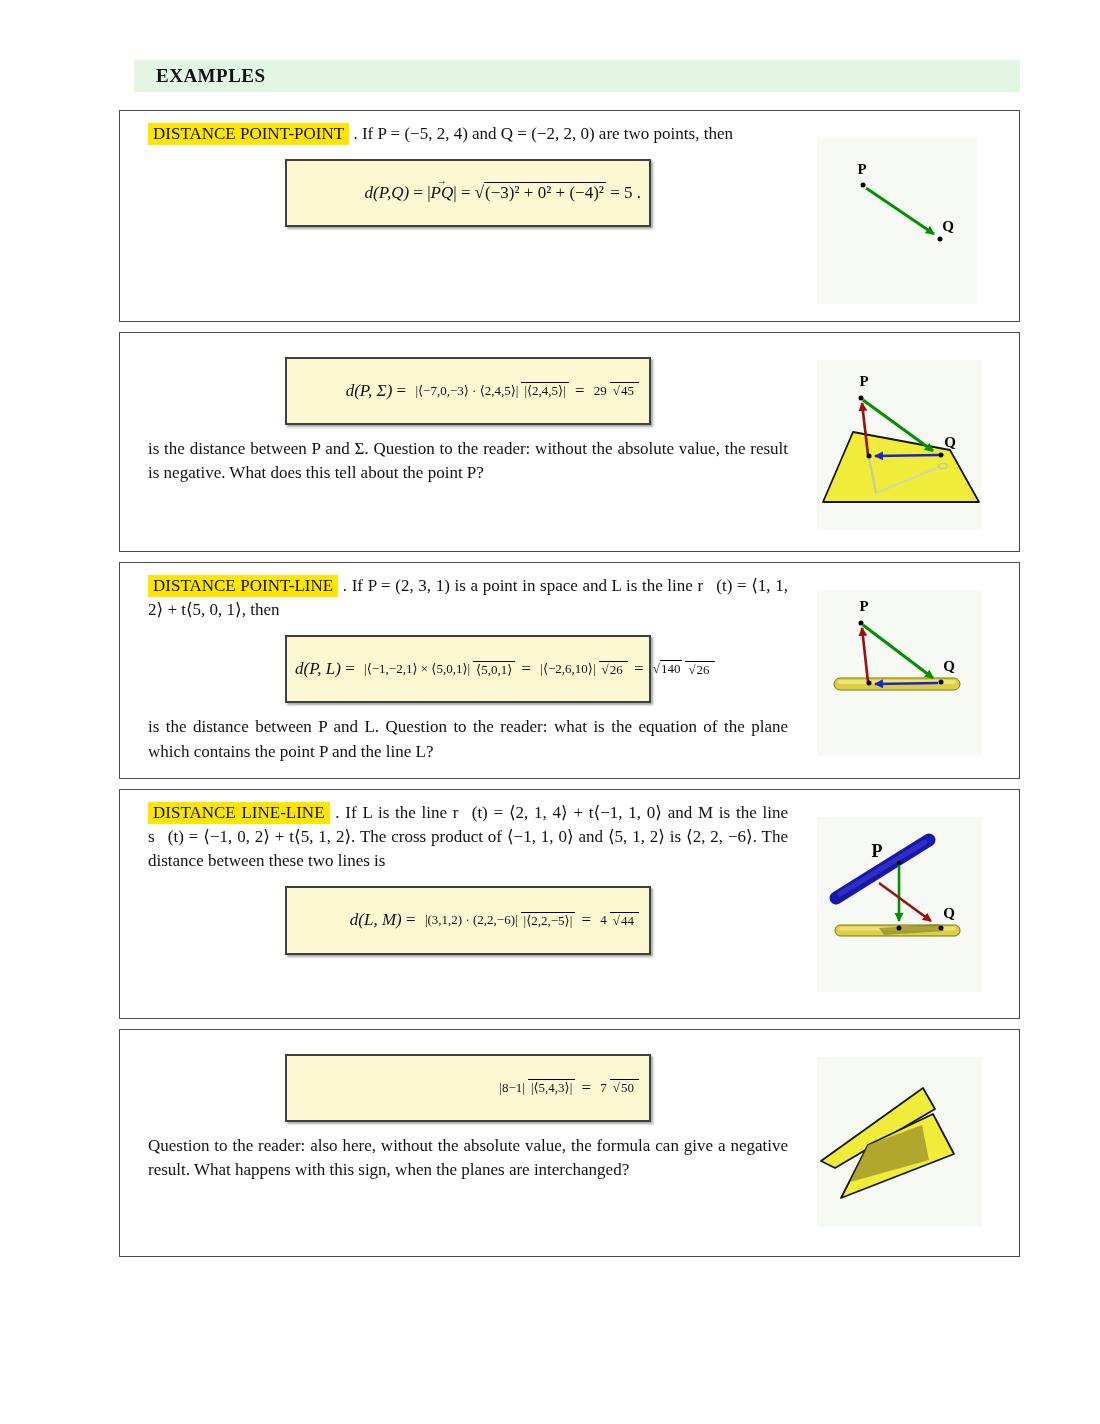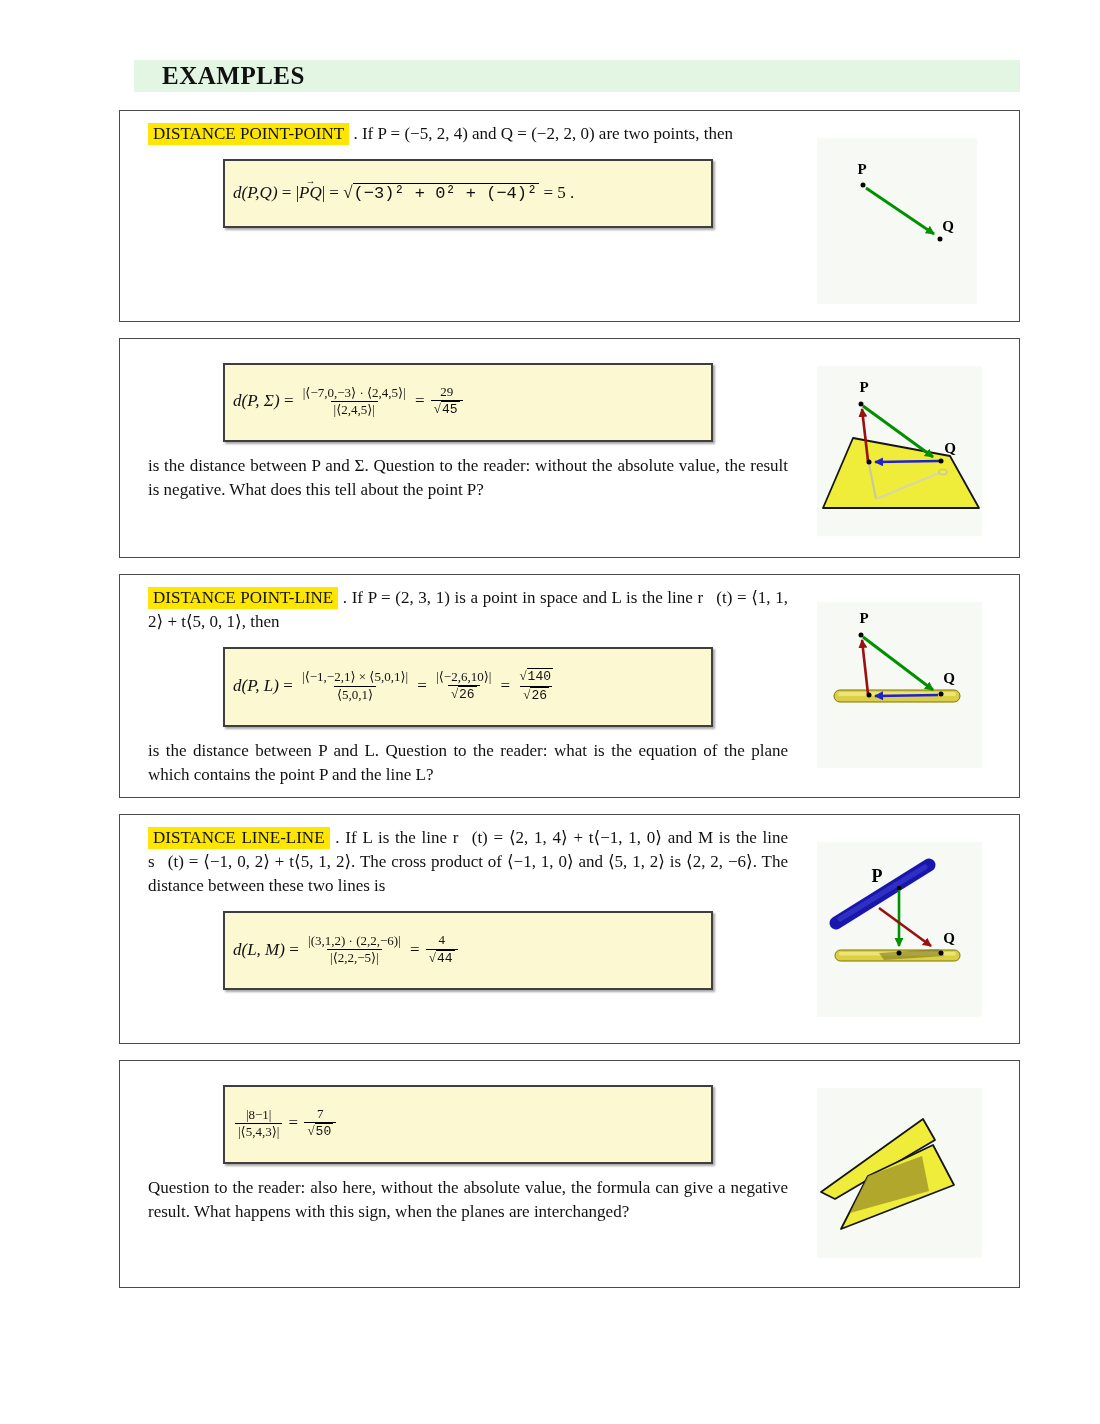--- a/index.html
+++ b/index.html
@@ -1,35 +1,35 @@
 <!DOCTYPE html>
 <html><head>
 <meta charset="utf-8">
 <style>
   html,body{margin:0;padding:0;background:#ffffff;}
   body{width:1100px;height:1424px;position:relative;font-family:"Liberation Serif","DejaVu Serif",serif;color:#111;}
   .content{padding:60px 80px 0 119px;}
   .header-bar{margin:0 0 18px 15px;background:#e3f6e3;height:32px;display:flex;align-items:center;padding-left:12px;}
-  .header-bar h1{margin:16px;font-size:25px;font-weight:bold;letter-spacing:.5px;}
-  .example{box-sizing:border-box;border:1.5px solid #4a4a4a;display:flex;padding:11px 0 10px 28px;margin-bottom:16px;background:#fff;}
+  .header-bar h1{margin:10px;font-size:19px;font-weight:bold;letter-spacing:.5px;}
+  .example{box-sizing:border-box;border:1.5px solid #4a4a4a;display:flex;padding:11px 0 10px 28px;margin-bottom:10px;background:#fff;}
   .ex1{min-height:212px}.ex2{min-height:220px}.ex3{min-height:217px}.ex4{min-height:230px}.ex5{min-height:228px}
   .ex-text{width:640px;font-size:17px;line-height:1.42;text-align:justify;}
   .ex-text p{margin:0;}
   .ex-lead{margin-top:2px;}
   .hl{background:#ffe600;padding:1px 5px 2px 5px;}
-  .formula-box{box-sizing:border-box;width:490px;margin:13px auto 12px auto;background:#fbf8d2;border:2px solid #3f3f3f;box-shadow:2px 2px 2px rgba(60,60,60,.45);padding:20px 8px;text-align:left;}
+  .formula-box{box-sizing:border-box;width:366px;margin:13px auto 12px auto;background:#fbf8d2;border:2px solid #3f3f3f;box-shadow:2px 2px 2px rgba(60,60,60,.45);padding:20px 8px;text-align:right;}
   .math{font-size:17px;white-space:nowrap;}
   .mi{font-style:italic;}
-  .frac{display:inline-flex;flex-direction:column;align-items:center;vertical-align:middle;font-size:13px;line-height:1.25;margin:0 2px;}
+  .frac{display:inline-flex;flex-direction:row;align-items:center;vertical-align:middle;font-size:13px;line-height:1.25;margin:0 2px;}
   .frac .den{border-top:1.3px solid #000;}
   .frac .num,.frac .den{padding:0 3px;}
   .math > .frac{transform:translateY(-1px);}
   .sqrt{display:inline-block;white-space:nowrap;}
   .sqrt::before{content:"√";font-style:normal;}
-  .sqrt .rad{border-top:1.3px solid #000;padding:0 2px 0 1px;font-family:Liberation Mono, monospace;}
+  .sqrt .rad{border-top:1.3px solid #000;padding:0 2px 0 1px;}
   .vec{position:relative;display:inline-block;font-style:italic;}
   .vec .vec-arrow{position:absolute;top:-0.62em;left:50%;transform:translateX(-50%);font-size:.55em;font-style:normal;}
   .ex-after:empty{display:none;}
   .ex-figure{width:172px;margin-left:auto;margin-right:30px;margin-top:16px;}
   .ex-figure svg{display:block;}
   svg text{font-family:"Liberation Serif","DejaVu Serif",serif;font-weight:bold;}
 </style>
 </head>
 <body>
 

